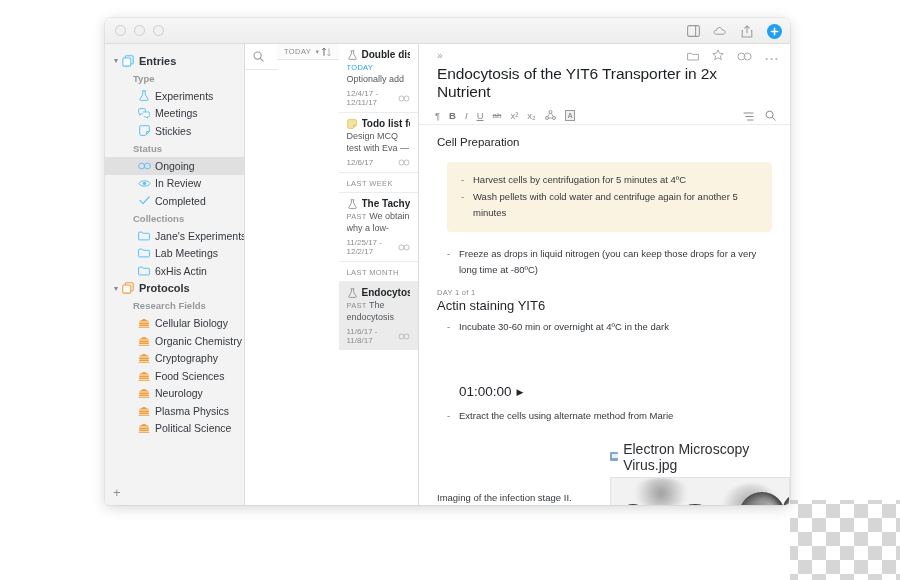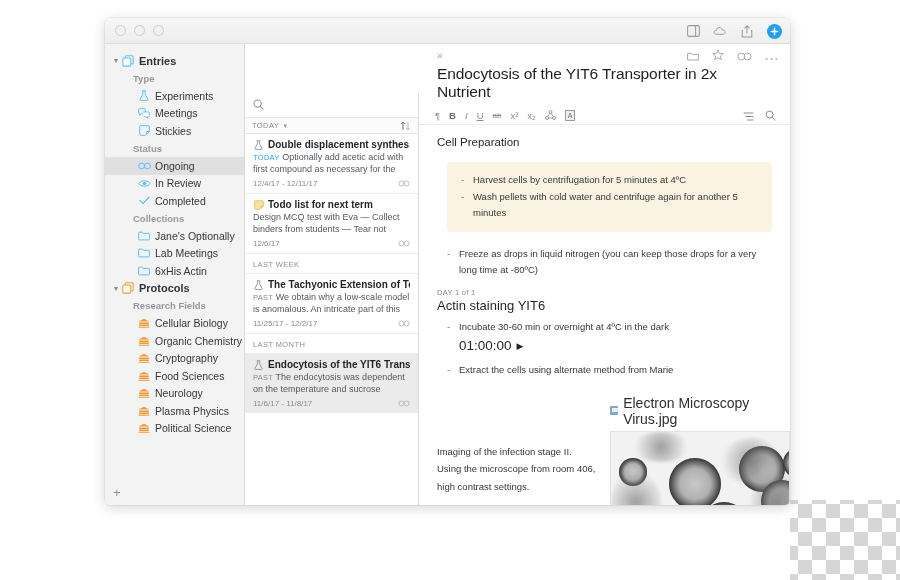--- a/index.html
+++ b/index.html
@@ -110,21 +110,21 @@
   .ind1 { padding-left: 26px; }
   .sb-label { font-size: 10.5px; }
   .sb-footer { height: 26px; display: flex; align-items: center; padding-left: 8px; }
   .sb-plus { color: #8e8e8e; font-size: 13px; line-height: 1; }
 
   
   .listcol {
     width: 174px; flex: 0 0 174px;
     background: #ffffff;
     border-right: 0.5px solid #dcdcdc;
-    display: flex; flex-direction: column; margin-top: 48px;
+    display: flex; 
   }
   .search-bar {
     height: 26px; flex: 0 0 26px;
     display: flex; align-items: center; padding: 0 8px;
     border-bottom: 0.5px solid #e6e6e6;
   }
   .search-ico { color: #9a9a9a; display:flex; }
   .search-input {
     border: none; outline: none; background: transparent;
     font-family: inherit; font-size: 10px; color: #333; margin-left: 5px; width: 100%;
@@ -213,21 +213,21 @@
     padding: 9px 14px 11px 14px;
   }
   .bullet {
     display: flex; font-size: 9.5px; color: #33383d; line-height: 1.62;
     padding: 1px 0;
   }
   .bullet .dash { flex: 0 0 12px; color: #6d7176; }
   .plain-bullets { margin: 13px 18px 0 28px; }
   .day-label { font-size: 7.5px; color: #8a8a8a; letter-spacing: .3px; padding: 10px 18px 0 18px; }
   .ed-h3 { font-size: 13px; color: #1f2327; padding: 1px 18px 3px 18px; }
-  .timer { font-size: 13.5px; color: #24282c; padding: 3px 0 2px 12px; display:flex; align-items:center; gap:5px; }
+  .timer { font-size: 13.5px; color: #24282c; padding: 3px 0 2px 12px; display:flex; align-items:center; gap:5px;margin-top:46px; }
   .timer .play { font-size: 9px; color: #1f2327; }
   .bottom-area { display: flex; padding: 16px 0 0 18px; gap: 14px; }
   .bottom-text { width: 165px; font-size: 9.5px; color: #33383d; line-height: 1.85; margin-top: 48px; }
   .attach { flex: 1; }
   .attach-head { display: flex; align-items: center; gap: 5px; margin-bottom: 4px; }
   .attach-ico { width: 9px; height: 9px; background:#7fa8cf; border-radius:1px; position:relative; }
   .attach-ico:after { content:''; position:absolute; left:1.5px; top:2px; width:6px; height:4px; background:#e9eff5; }
   .attach-name { font-size: 14px; color: #2b2f33; }
 
   
@@ -375,21 +375,21 @@
           <div class="sb-row">
             <span class="sb-head-label">Collections</span>
           </div>
           <div class="sb-row">
             <span class="ind1"></span>
             <span class="sb-ico">
               <svg width="12" height="10" viewBox="0 0 12 10">
                 <path d="M0.6 1.9 A0.8 0.8 0 0 1 1.4 1.1 H4.1 L5.1 2.3 H10.6 A0.8 0.8 0 0 1 11.4 3.1 V8.1 A0.8 0.8 0 0 1 10.6 8.9 H1.4 A0.8 0.8 0 0 1 0.6 8.1 Z" fill="none" stroke="#5bc0f5" stroke-width="1"></path>
               </svg>
             </span>
-            <span class="sb-label">Jane's Optionally</span>
+            <span class="sb-label">Jane's Experiments</span>
           </div>
           <div class="sb-row">
             <span class="ind1"></span>
             <span class="sb-ico">
               <svg width="12" height="10" viewBox="0 0 12 10">
                 <path d="M0.6 1.9 A0.8 0.8 0 0 1 1.4 1.1 H4.1 L5.1 2.3 H10.6 A0.8 0.8 0 0 1 11.4 3.1 V8.1 A0.8 0.8 0 0 1 10.6 8.9 H1.4 A0.8 0.8 0 0 1 0.6 8.1 Z" fill="none" stroke="#5bc0f5" stroke-width="1"></path>
               </svg>
             </span>
             <span class="sb-label">Lab Meetings</span>
           </div>

